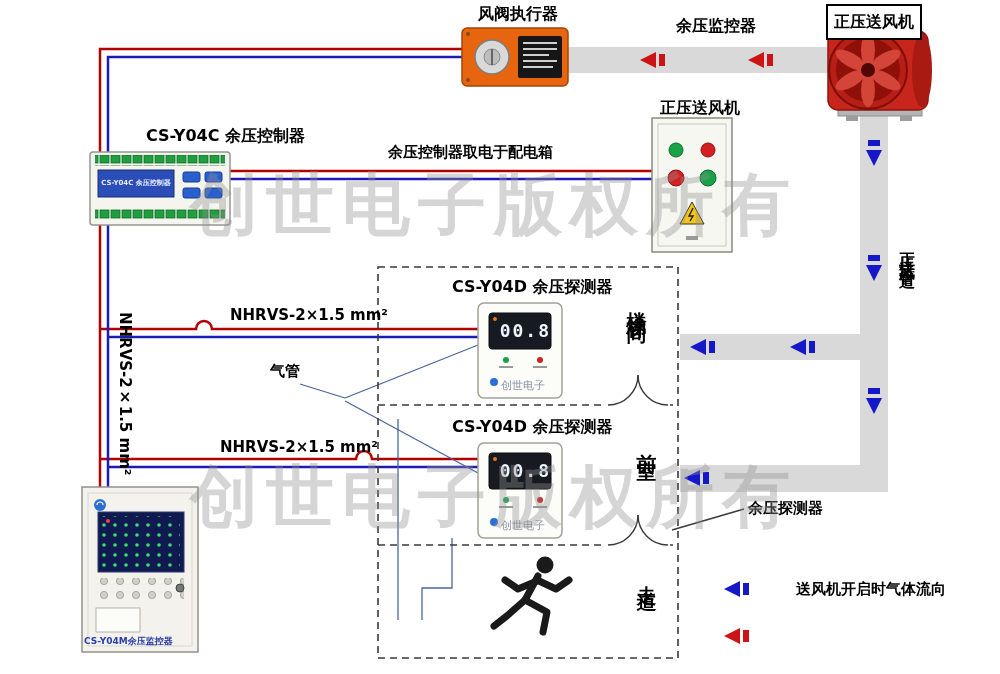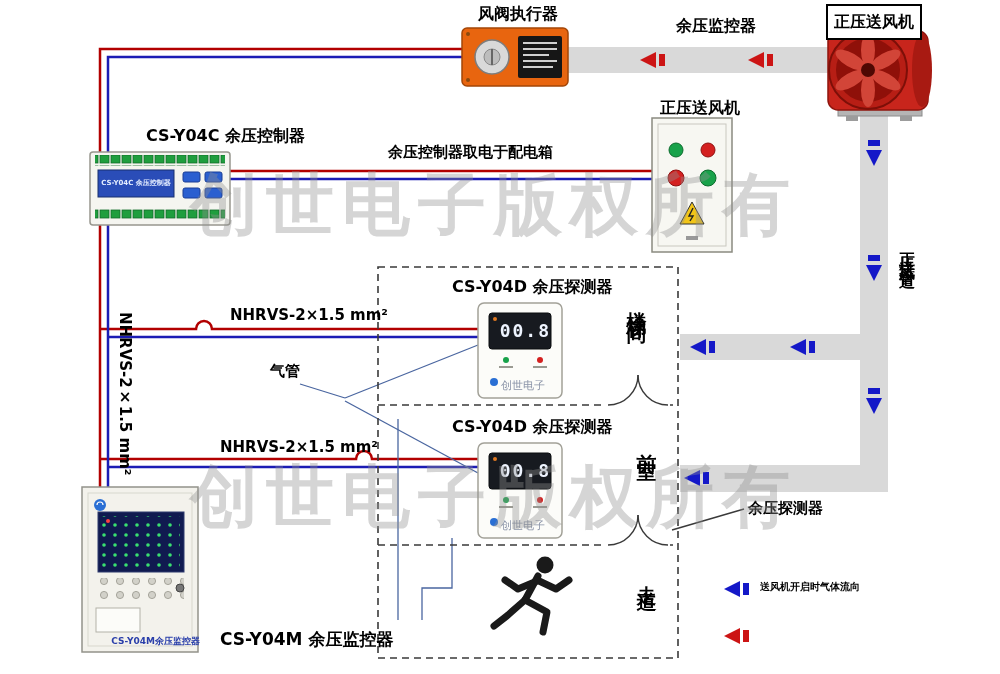--- a/index.html
+++ b/index.html
@@ -12,25 +12,25 @@
   .boxed { border:2px solid #000; padding:5px 6px; line-height:22px; background:#fff; }
   .vlat { writing-mode:vertical-rl; }
   .vcjk { writing-mode:vertical-rl; text-orientation:upright; letter-spacing:3px; }
   .room { font-size:20px; letter-spacing:6px; }
   .overlay { position:absolute; z-index:4; font-family:"DejaVu Sans Mono","Liberation Mono",monospace; }
   .reading { width:62px; height:32px; line-height:32px; text-align:right; color:#eef4ff;
              font-size:18px; letter-spacing:2px; font-weight:bold; }
   .lcdtext { width:76px; height:27px; line-height:27px; text-align:center; color:#e3ecff;
              font-size:7px; font-weight:bold; font-family:"DejaVu Sans",sans-serif; }
   .brand { font-size:11px; color:#8a93a8; font-family:Liberation Sans, sans-serif; }
-  .panel-label { width:116px; text-align:right; font-size:9px; color:#2a3faa; font-weight:bold;
+  .panel-label { width:116px; text-align:left; font-size:9px; color:#2a3faa; font-weight:bold;
                  font-family:"DejaVu Sans",sans-serif; }
   .wm { position:absolute; z-index:6; font-size:68px; font-weight:bold; color:rgba(145,145,145,0.38);
         letter-spacing:8px; white-space:nowrap; pointer-events:none; }
-  .legend-text { font-size:10px; }
+  .legend-text { font-size:15px;margin-left:36px; }
 </style>
 </head>
 <body>
 
 <div class="stage">
 
   <svg class="layer" width="1000" height="674" viewBox="0 0 1000 674">
     <defs>
       <g id="arrL">
           <rect x="19" y="2" width="6" height="12"></rect>
@@ -235,21 +235,20 @@
   <div class="lbl fs16" style="left:452px;top:417px">CS-Y04D 余压探测器</div>
   <div class="lbl" style="left:230px;top:306px">NHRVS-2×1.5 mm²</div>
   <div class="lbl" style="left:220px;top:438px">NHRVS-2×1.5 mm²</div>
   <div class="lbl vlat" style="left:116px;top:312px">NHRVS-2×1.5 mm²</div>
   <div class="lbl" style="left:270px;top:362px">气管</div>
   <div class="lbl vcjk room" style="left:624px;top:296px">楼梯间</div>
   <div class="lbl vcjk room" style="left:634px;top:438px">前室</div>
   <div class="lbl vcjk room" style="left:634px;top:570px">走道</div>
   <div class="lbl vcjk fs16" style="left:896px;top:240px;letter-spacing:4px">正压送风管道</div>
   <div class="lbl" style="left:748px;top:499px">余压探测器</div>
-  <div class="lbl" style="left:220px;top:628px;font-size:17px">CS-Y04M 余压监控器</div>
   <div class="lbl legend-text" style="left:760px;top:580px">送风机开启时气体流向</div>
 
   <div class="overlay lcdtext" style="left:98px;top:170px">CS-Y04C 余压控制器</div>
   <div class="overlay reading" style="left:489px;top:315px">00.8</div>
   <div class="overlay reading" style="left:489px;top:455px">00.8</div>
   <div class="overlay brand" style="left:501px;top:378px">创世电子</div>
   <div class="overlay brand" style="left:501px;top:518px">创世电子</div>
   <div class="overlay panel-label" style="left:84px;top:635px">CS-Y04M余压监控器</div>
 
   <div class="wm" style="left:190px;top:160px">创世电子版权所有</div>

